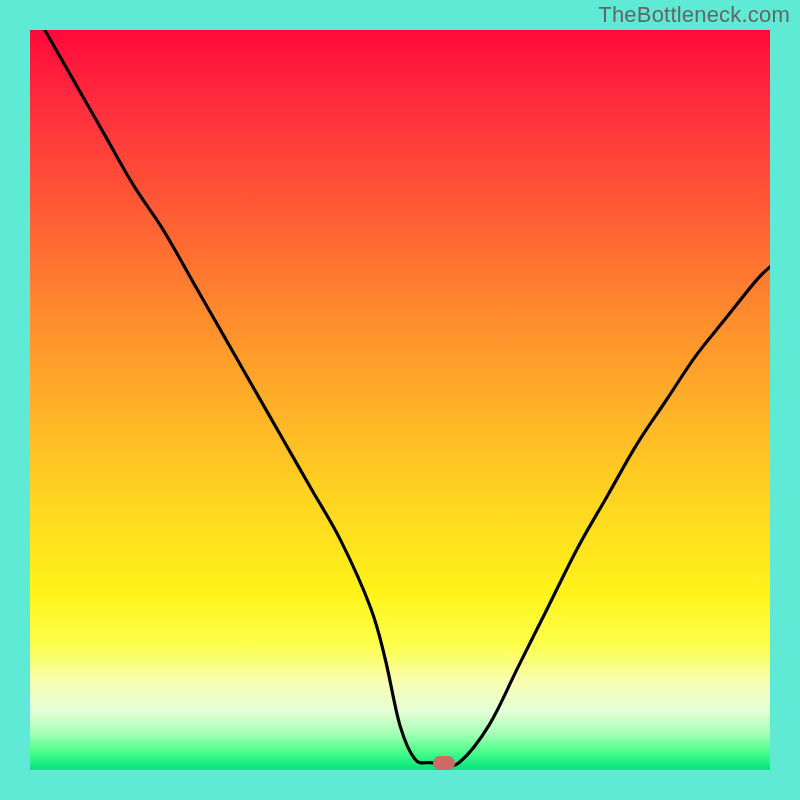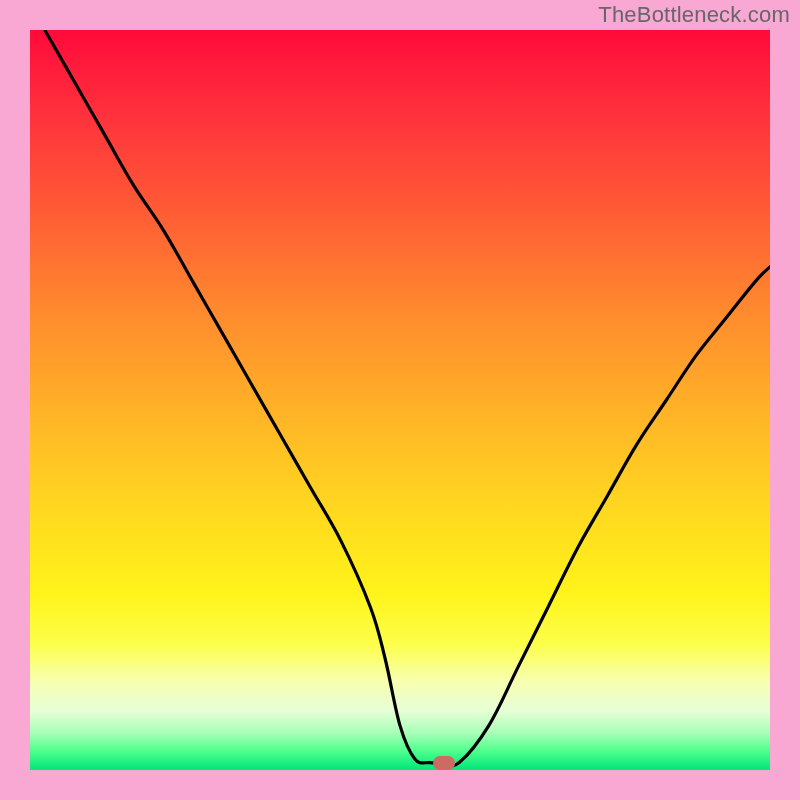--- a/index.html
+++ b/index.html
@@ -8,21 +8,21 @@
     width: 800px;
     height: 800px;
     overflow: hidden;
     background: #000;
     font-family: Arial, Helvetica, sans-serif;
   }
   .frame {
     position: relative;
     width: 800px;
     height: 800px;
-    background: #f9a8d4;
+    background: #5eead4;
   }
   .watermark {
     position: absolute;
     top: 2px;
     right: 10px;
     color: #666;
     font-size: 22px;
     font-weight: 500;
     letter-spacing: 0.2px;
     user-select: none;

